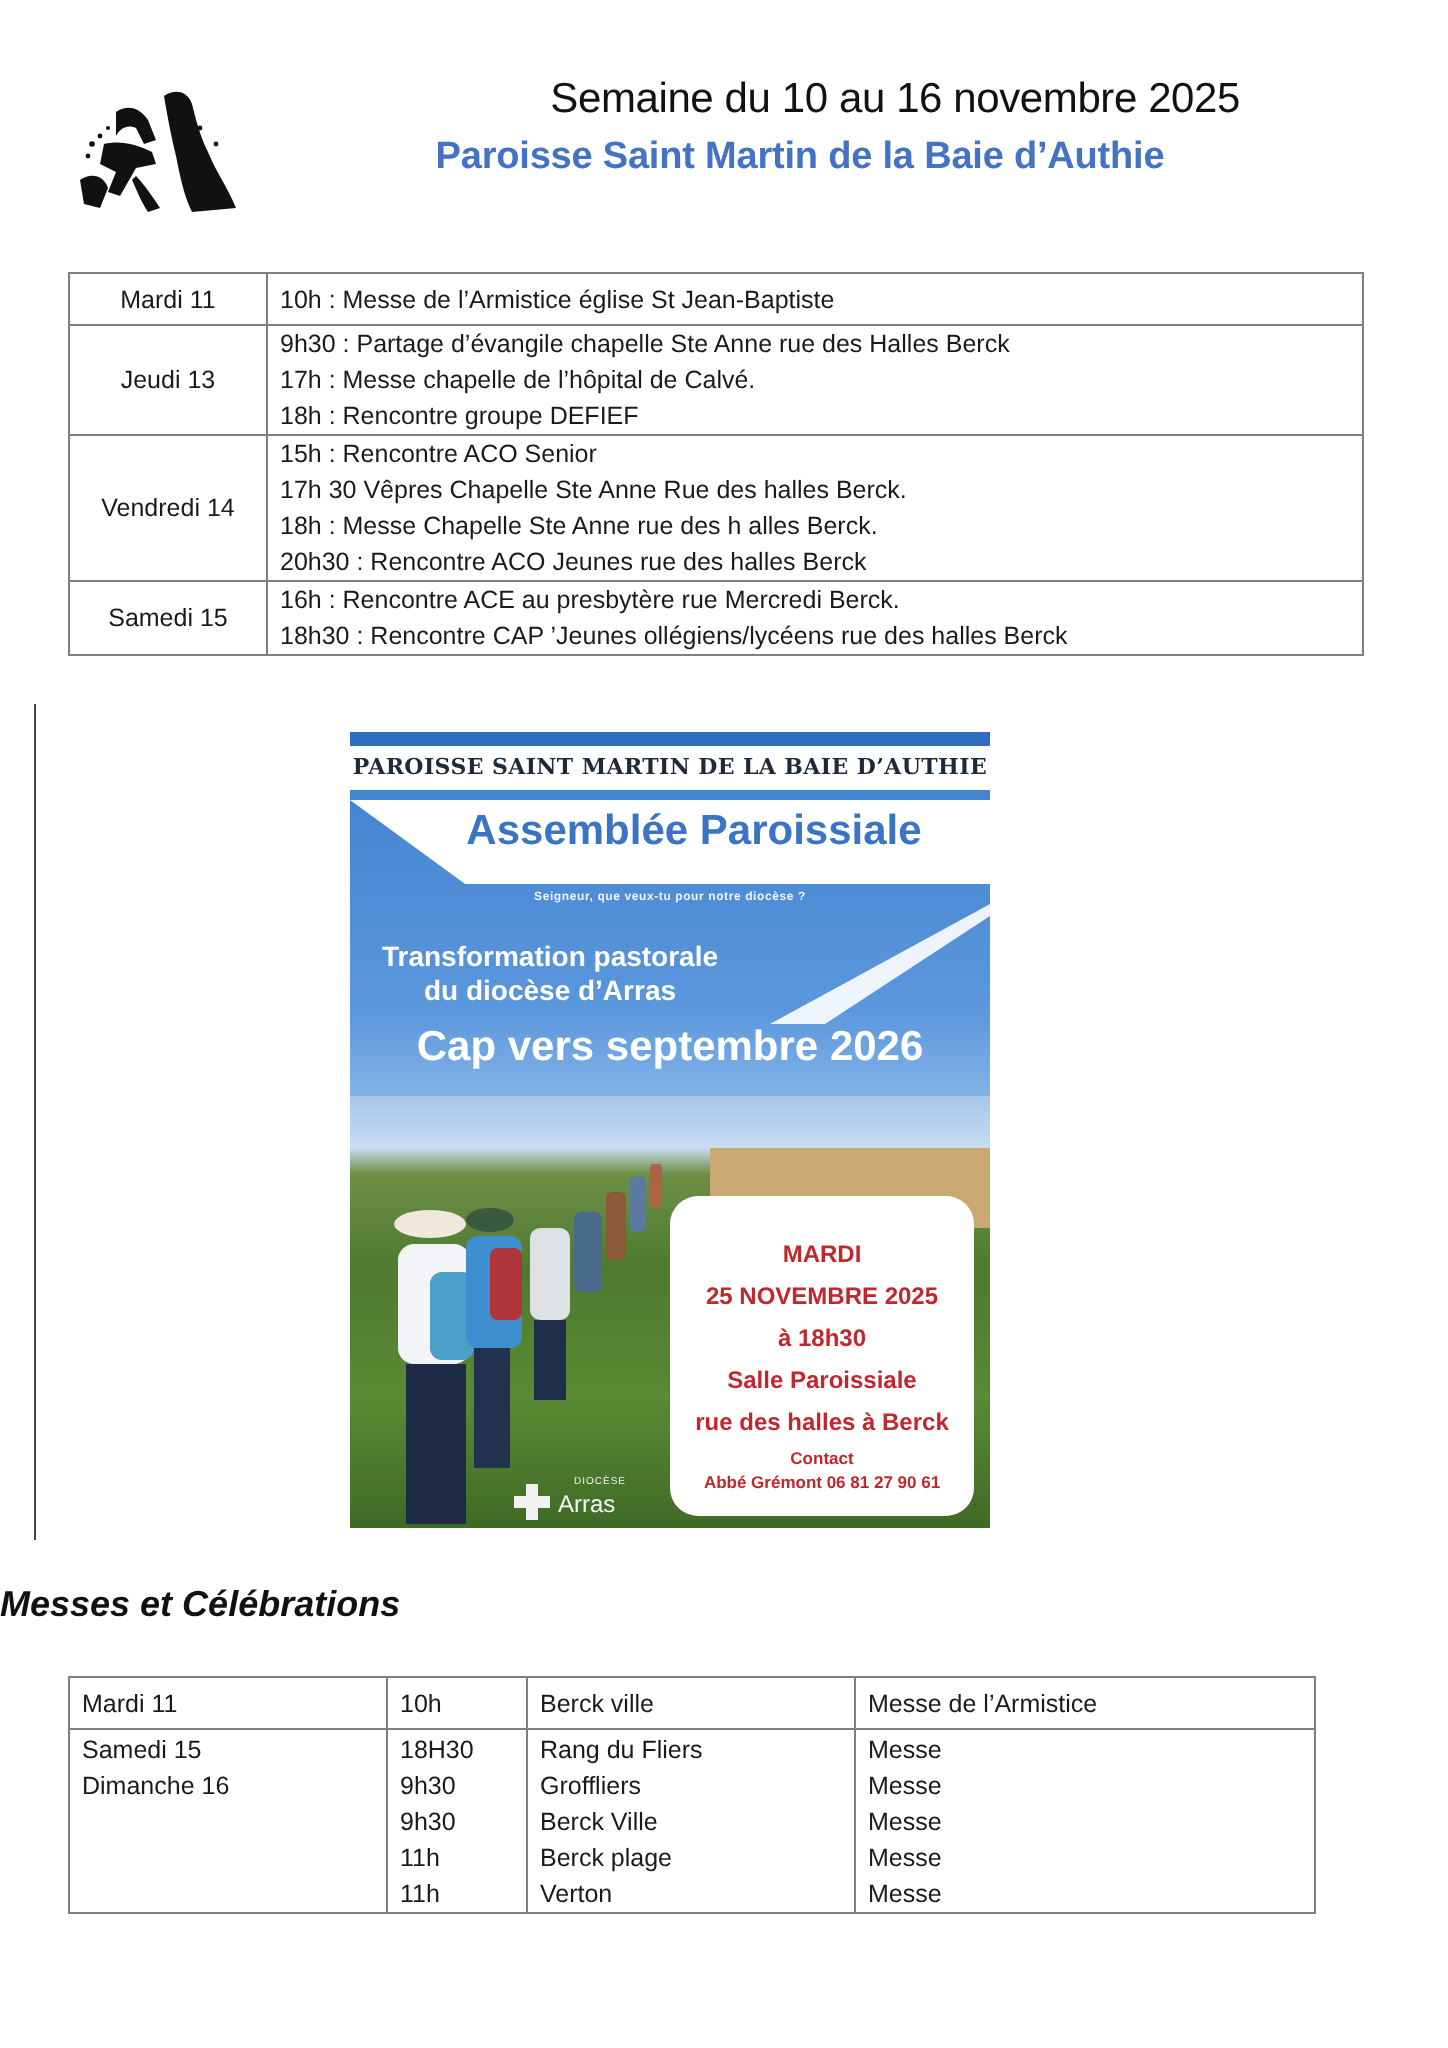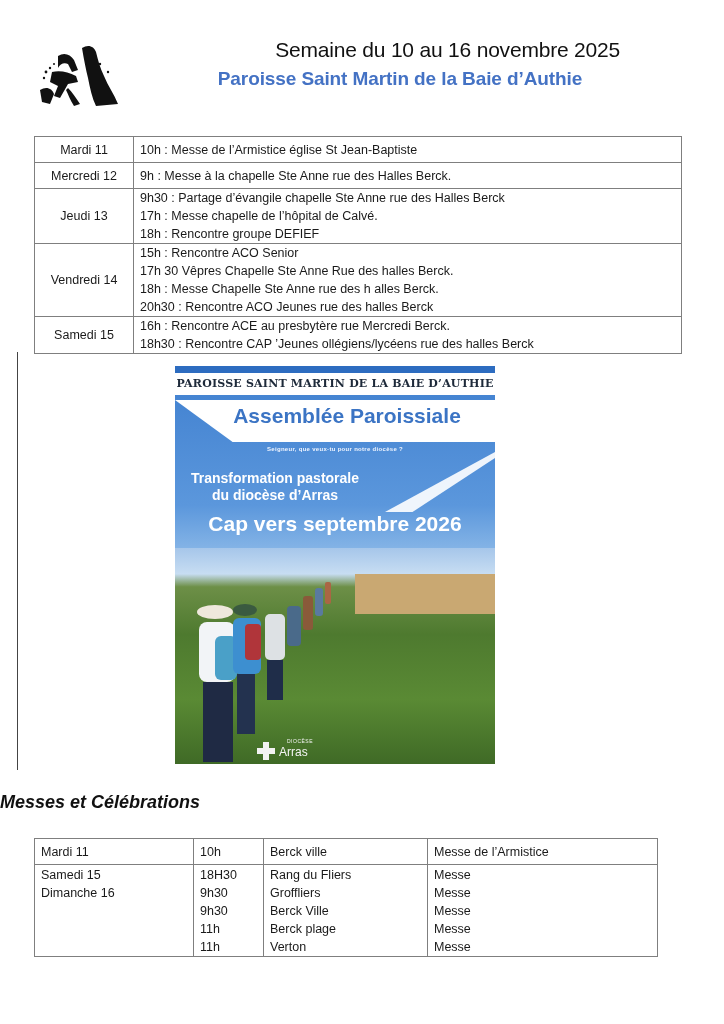--- a/index.html
+++ b/index.html
@@ -80,26 +80,20 @@
 </div>
 <div class="abs title">Semaine du 10 au 16 novembre 2025</div>
 <div class="abs subtitle">Paroisse Saint Martin de la Baie d’Authie</div>
 
 <table class="week">
   <tbody>
       <tr class="r1">
     <td class="day">Mardi 11</td>
     <td class="ev">
       <span class="evline">10h : Messe de l’Armistice église St Jean-Baptiste</span>
-    </td>
-  </tr>
-  <tr class="r2">
-    <td class="day">Mercredi 12</td>
-    <td class="ev">
-      <span class="evline">9h : Messe à la chapelle Ste Anne rue des Halles Berck.</span>
     </td>
   </tr>
   <tr>
     <td class="day">Jeudi 13</td>
     <td class="ev">
       <span class="evline">9h30 : Partage d’évangile chapelle Ste Anne rue des Halles Berck</span>
       <span class="evline">17h : Messe chapelle de l’hôpital de Calvé.</span>
       <span class="evline">18h : Rencontre groupe DEFIEF</span>
     </td>
   </tr>
@@ -149,20 +143,29 @@
       <rect x="60" y="58" width="16" height="36" rx="4" fill="#b0353a"></rect>
       <rect x="52" y="108" width="18" height="60" fill="#23324f"></rect>
       <rect x="80" y="48" width="20" height="46" rx="5" fill="#dde1e4"></rect>
       <rect x="82" y="94" width="16" height="40" fill="#1f2d49"></rect>
       <rect x="102" y="40" width="14" height="40" rx="4" fill="#4a6a8a"></rect>
       <rect x="118" y="30" width="10" height="34" rx="3" fill="#8a5a3a"></rect>
       <rect x="130" y="22" width="8" height="28" rx="3" fill="#5a7aa0"></rect>
       <rect x="140" y="16" width="6" height="22" rx="2" fill="#aa6644"></rect>
     </g>
   </svg>
+  <div class="abs fl-infobox">
+    <span class="l1">MARDI</span>
+    <span class="l2">25 NOVEMBRE 2025</span>
+    <span class="l3">à  18h30</span>
+    <span class="l4">Salle Paroissiale</span>
+    <span class="l5">rue des halles à Berck</span>
+    <span class="l6">Contact</span>
+    <span class="l7">Abbé Grémont 06 81 27 90 61</span>
+  </div>
   <div class="abs fl-diocese">
     <svg class="cross" viewBox="0 0 18 18">
       <path d="M6 0 H12 V6 H18 V12 H12 V18 H6 V12 H0 V6 H6 Z" fill="#f2f2f2"></path>
     </svg>
     <span class="small">DIOCÈSE</span>
     <span class="name">Arras</span>
   </div>
 </div>
 
 <div class="abs messes-title">Messes et Célébrations</div>

